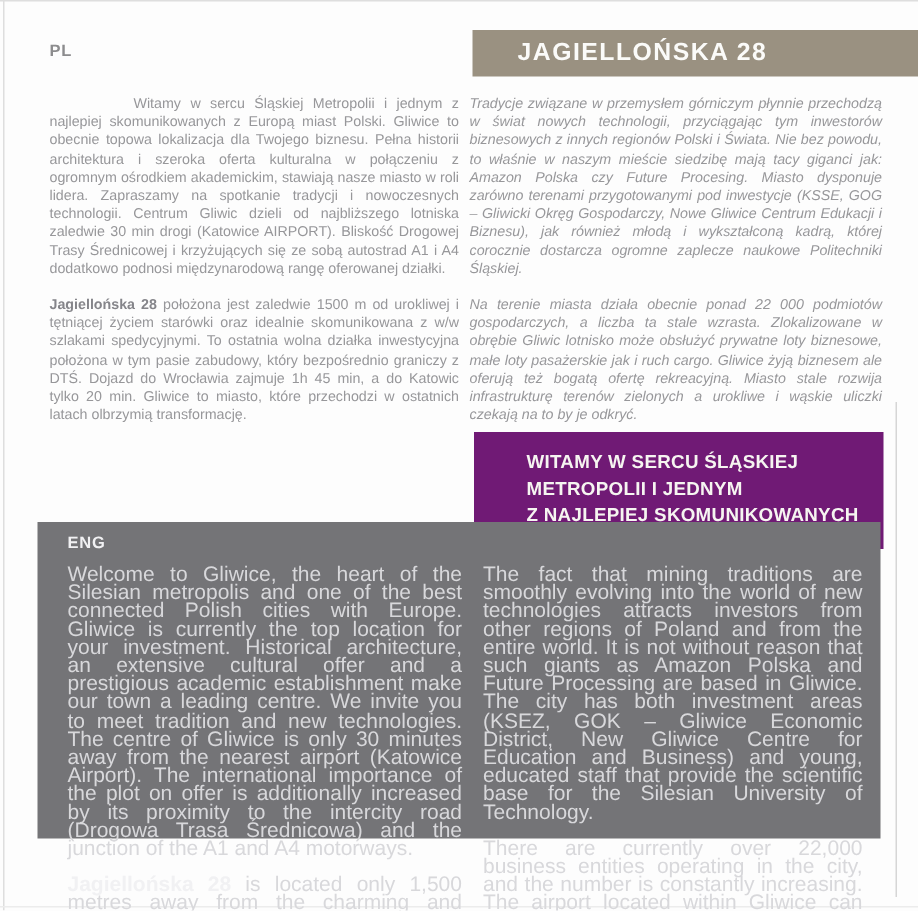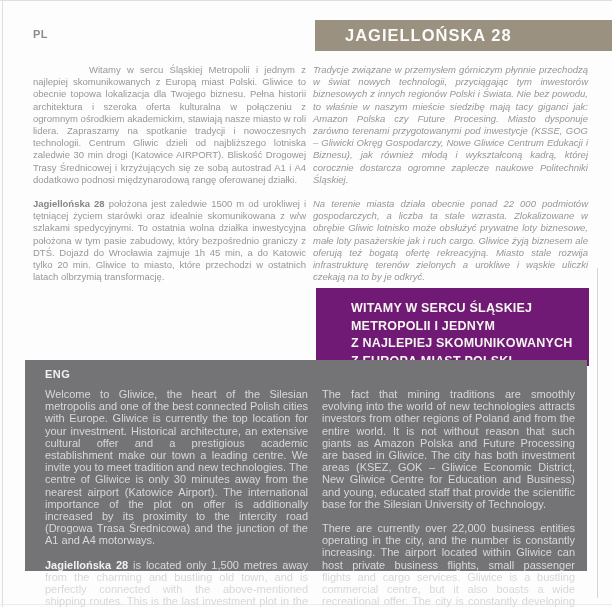--- a/index.html
+++ b/index.html
@@ -49,34 +49,34 @@
     position: absolute; left: 316px; top: 288px; width: 273px; height: 78px;
     background: #701a75; box-sizing: border-box;
     padding: 12px 8px 0 35px;
   }
   .callout-text {
     font-size: 12.5px; font-weight: bold; line-height: 17.5px;
     letter-spacing: 0.2px; color: #f6f5f1; white-space: pre-line;
   }
 
   .eng-box {
-    position: absolute; left: 25px; top: 360px; width: 562px; height: 211px;
+    position: absolute; left: 25px; top: 348px; width: 562px; height: 211px;
     background: #747477; box-sizing: border-box;
     padding: 8px 12px 0 20px;
   }
   .eng-label {
     font-size: 11px; font-weight: bold; letter-spacing: 0.5px;
     color: #f1f1f3; margin-bottom: 8px;
   }
   .eng-cols { display: flex; gap: 14px; }
   .eng-col-left  { width: 263px; }
   .eng-col-right { width: 253px; }
   .eng-box p {
     margin: 0 0 12px 0;
-    font-size: 11px; line-height: 12.2px;
+    font-size: 14px; line-height: 12.2px;
     color: #d8d8db; text-align: justify;
   }
   .eng-box b { color: #f1f1f3; }
 </style>
 </head>
 <body>
 
 <div class="page">
 
   <div class="edge edge-top"></div>

